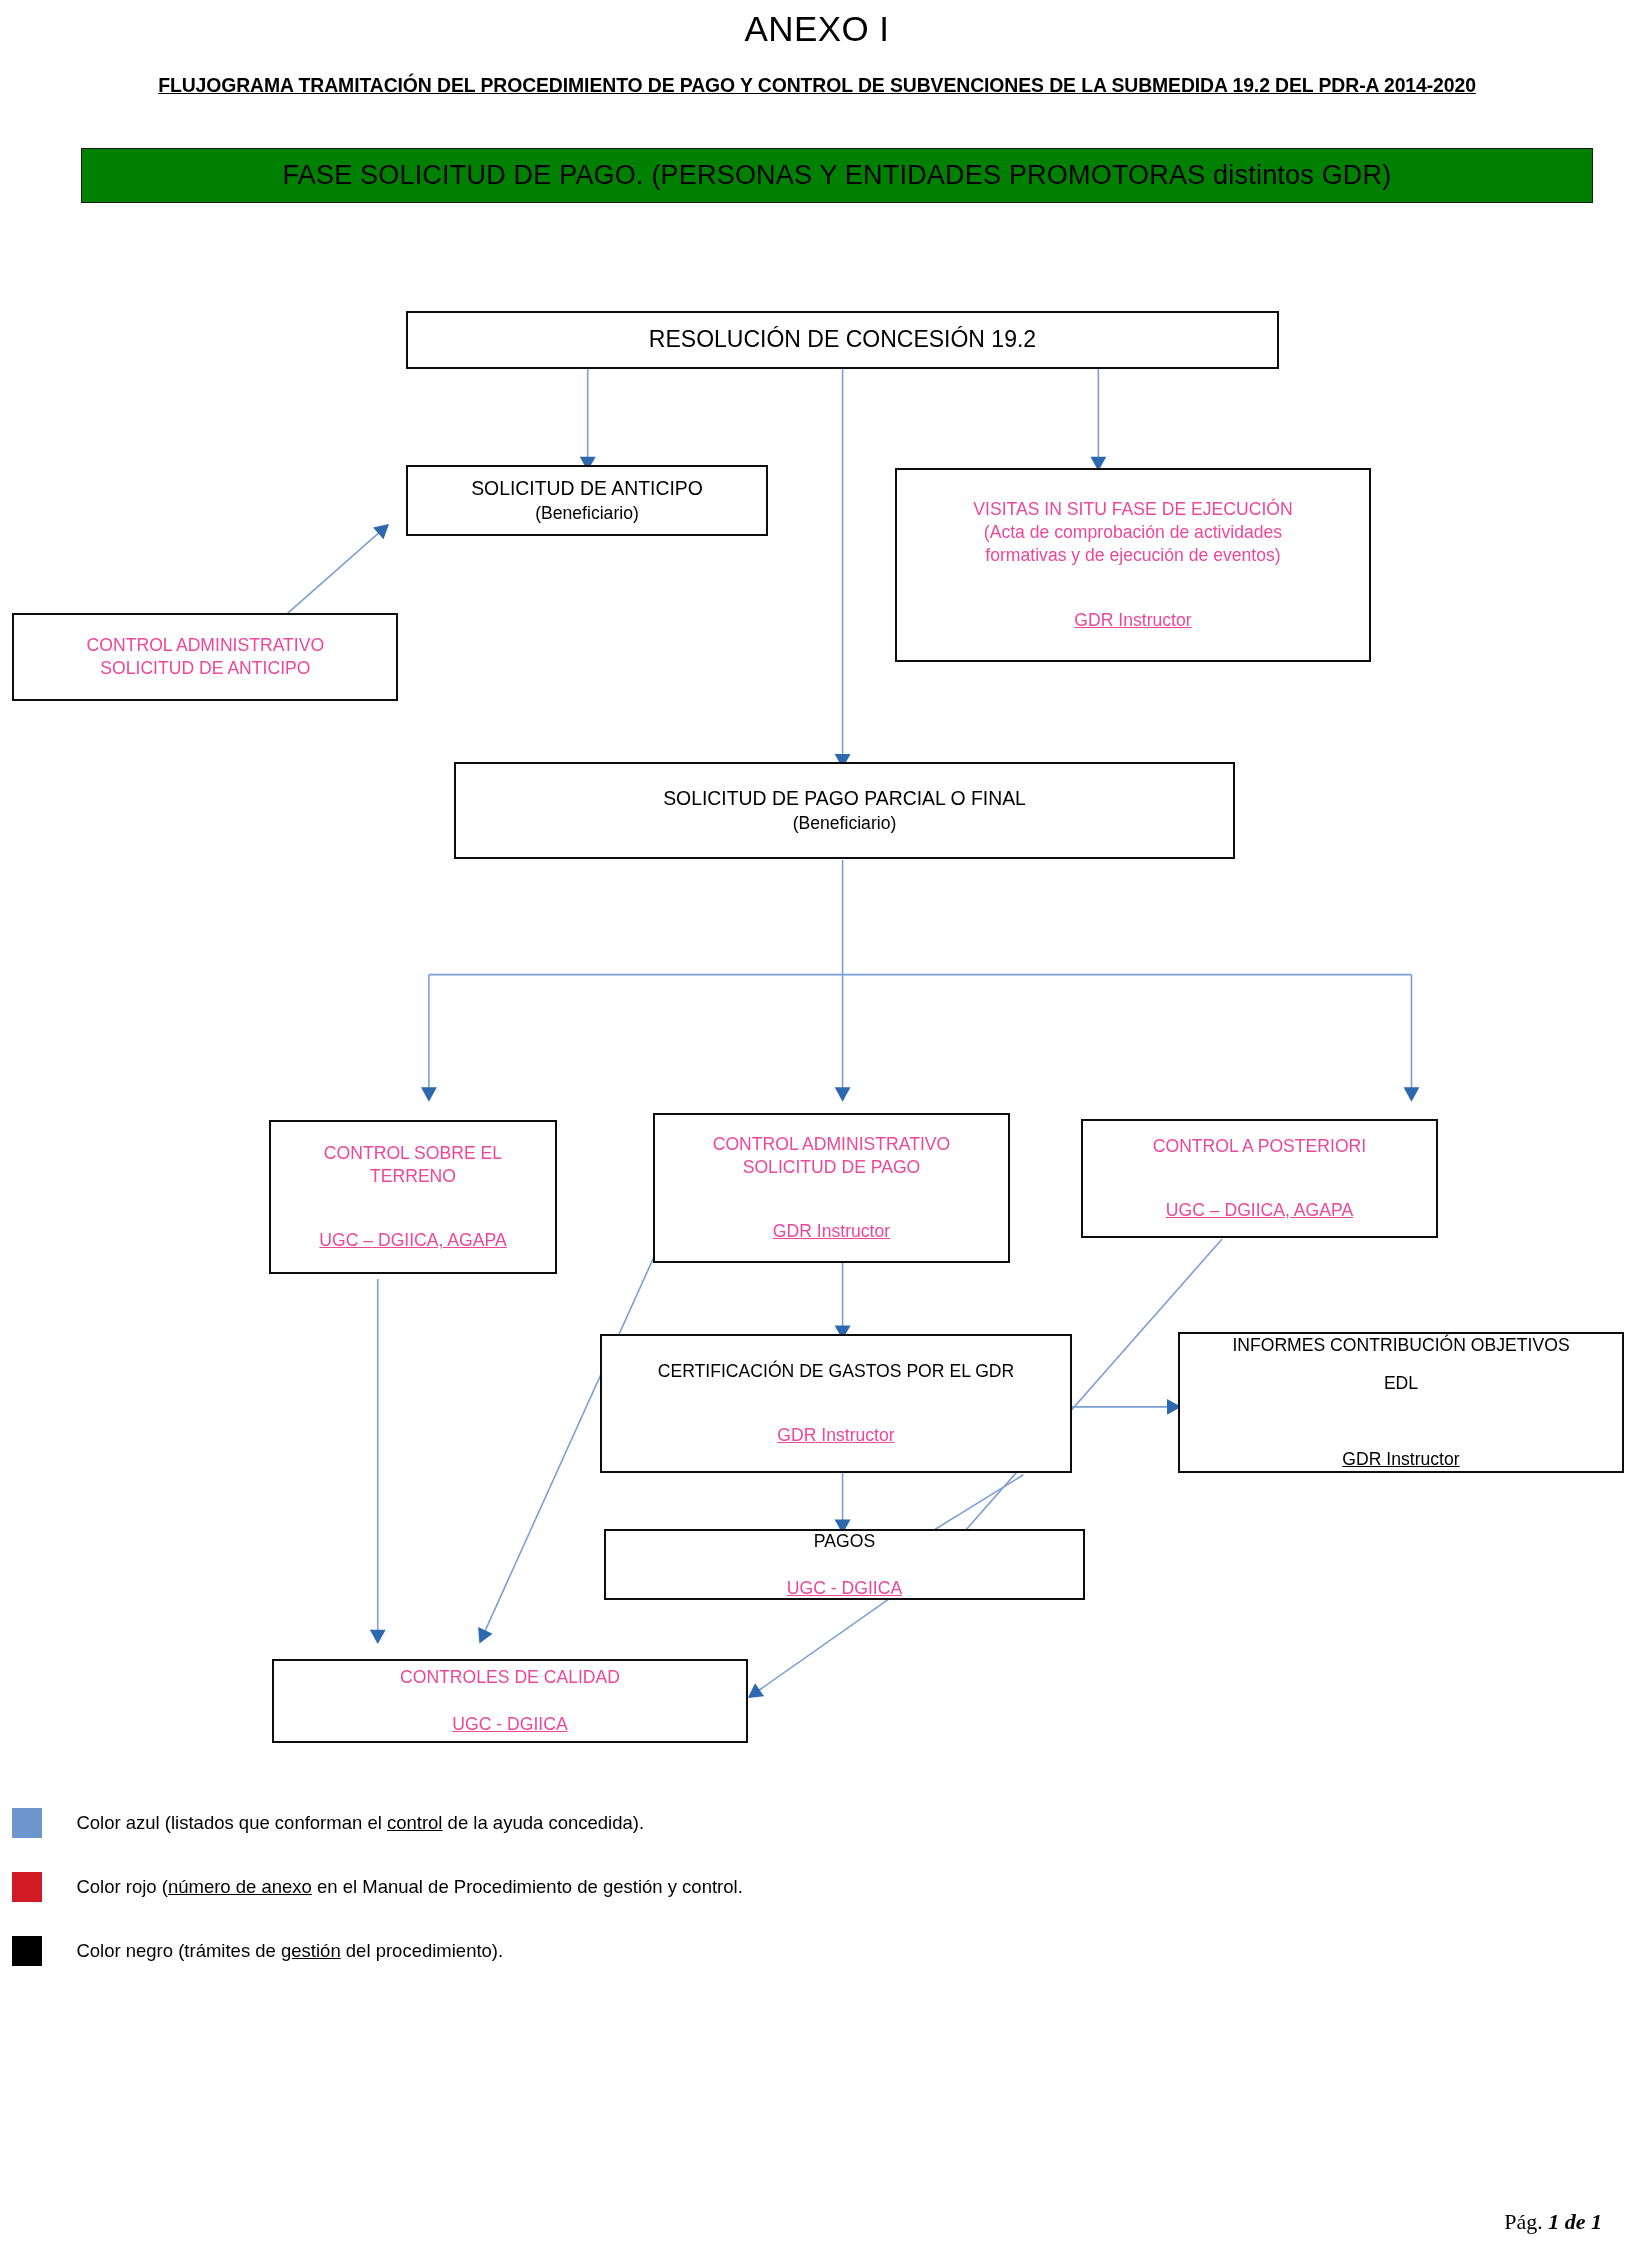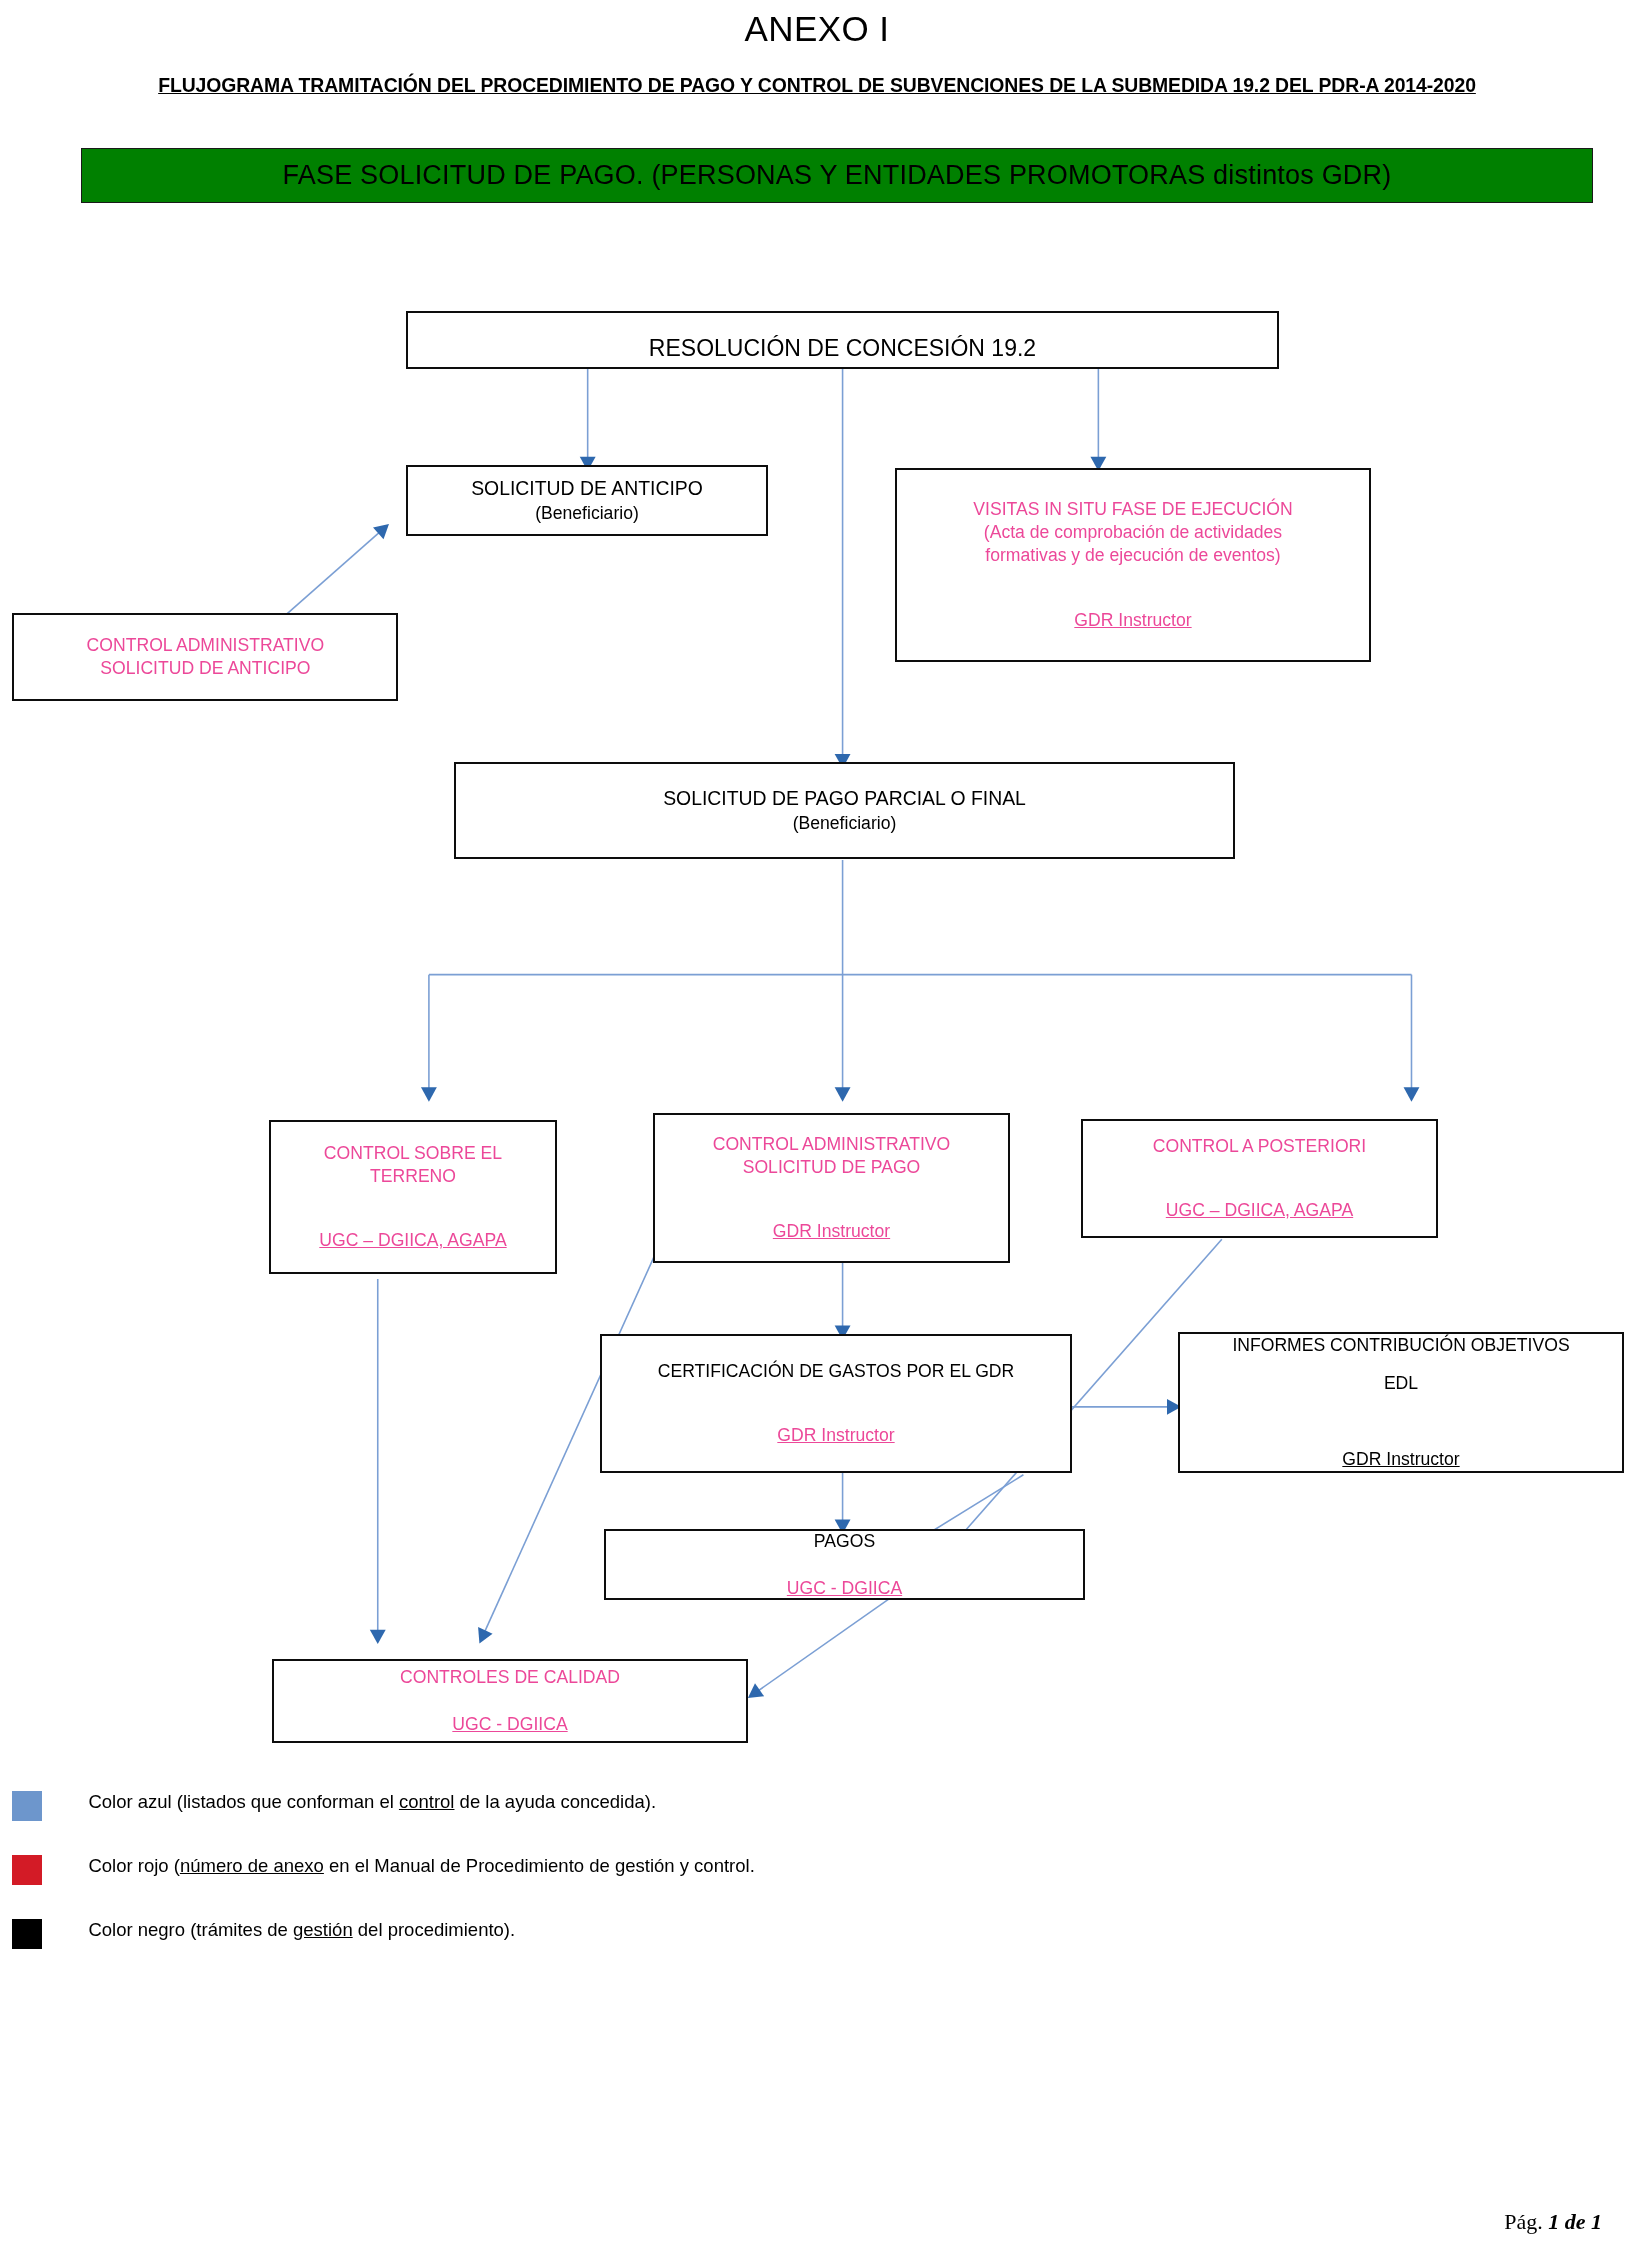--- a/index.html
+++ b/index.html
@@ -89,22 +89,22 @@
     height: 2258px;
     z-index: 1;
     pointer-events: none;
   }
 
   
   .legend { position: absolute; left: 0; top: 1791px; width: 1634px; }
   .legend-row {
     position: relative;
     display: flex;
+    align-items: center;
     height: 64px;
-    gap: 12px;
   }
   .swatch {
     width: 30px; height: 30px;
     margin-left: 12.4px;
     flex: 0 0 auto;
   }
   .legend-text {
     margin-left: 34px;
     font-size: 18.5px;
     line-height: 1.2;
@@ -167,21 +167,21 @@
       <path d="M766,1370 L547,1855" marker-end="url(#ah)"></path>
 
       <path d="M1385,1405 L1090,1740"></path>
 
       <path d="M1160,1672 L1050,1740"></path>
 
       <path d="M1040,1790 L855,1920" marker-end="url(#ah)"></path>
     </g>
   </svg>
 
-  <div class="box" style="left:406px; top:311px; width:873px; height:58px;justify-content:flex-end;">
+  <div class="box" style="left:406px; top:311px; width:873px; height:58px;">
     <span class="ln black f26">RESOLUCIÓN DE CONCESIÓN 19.2</span>
   </div>
 
   <div class="box" style="left:406px; top:465px; width:362px; height:71px;">
     <span class="ln black f22">SOLICITUD DE ANTICIPO</span>
     <span class="ln black f20">(Beneficiario)</span>
   </div>
 
   <div class="box" style="left:895px; top:468px; width:476px; height:194px;">
     <span class="ln blue f20">VISITAS IN SITU FASE DE EJECUCIÓN</span>

